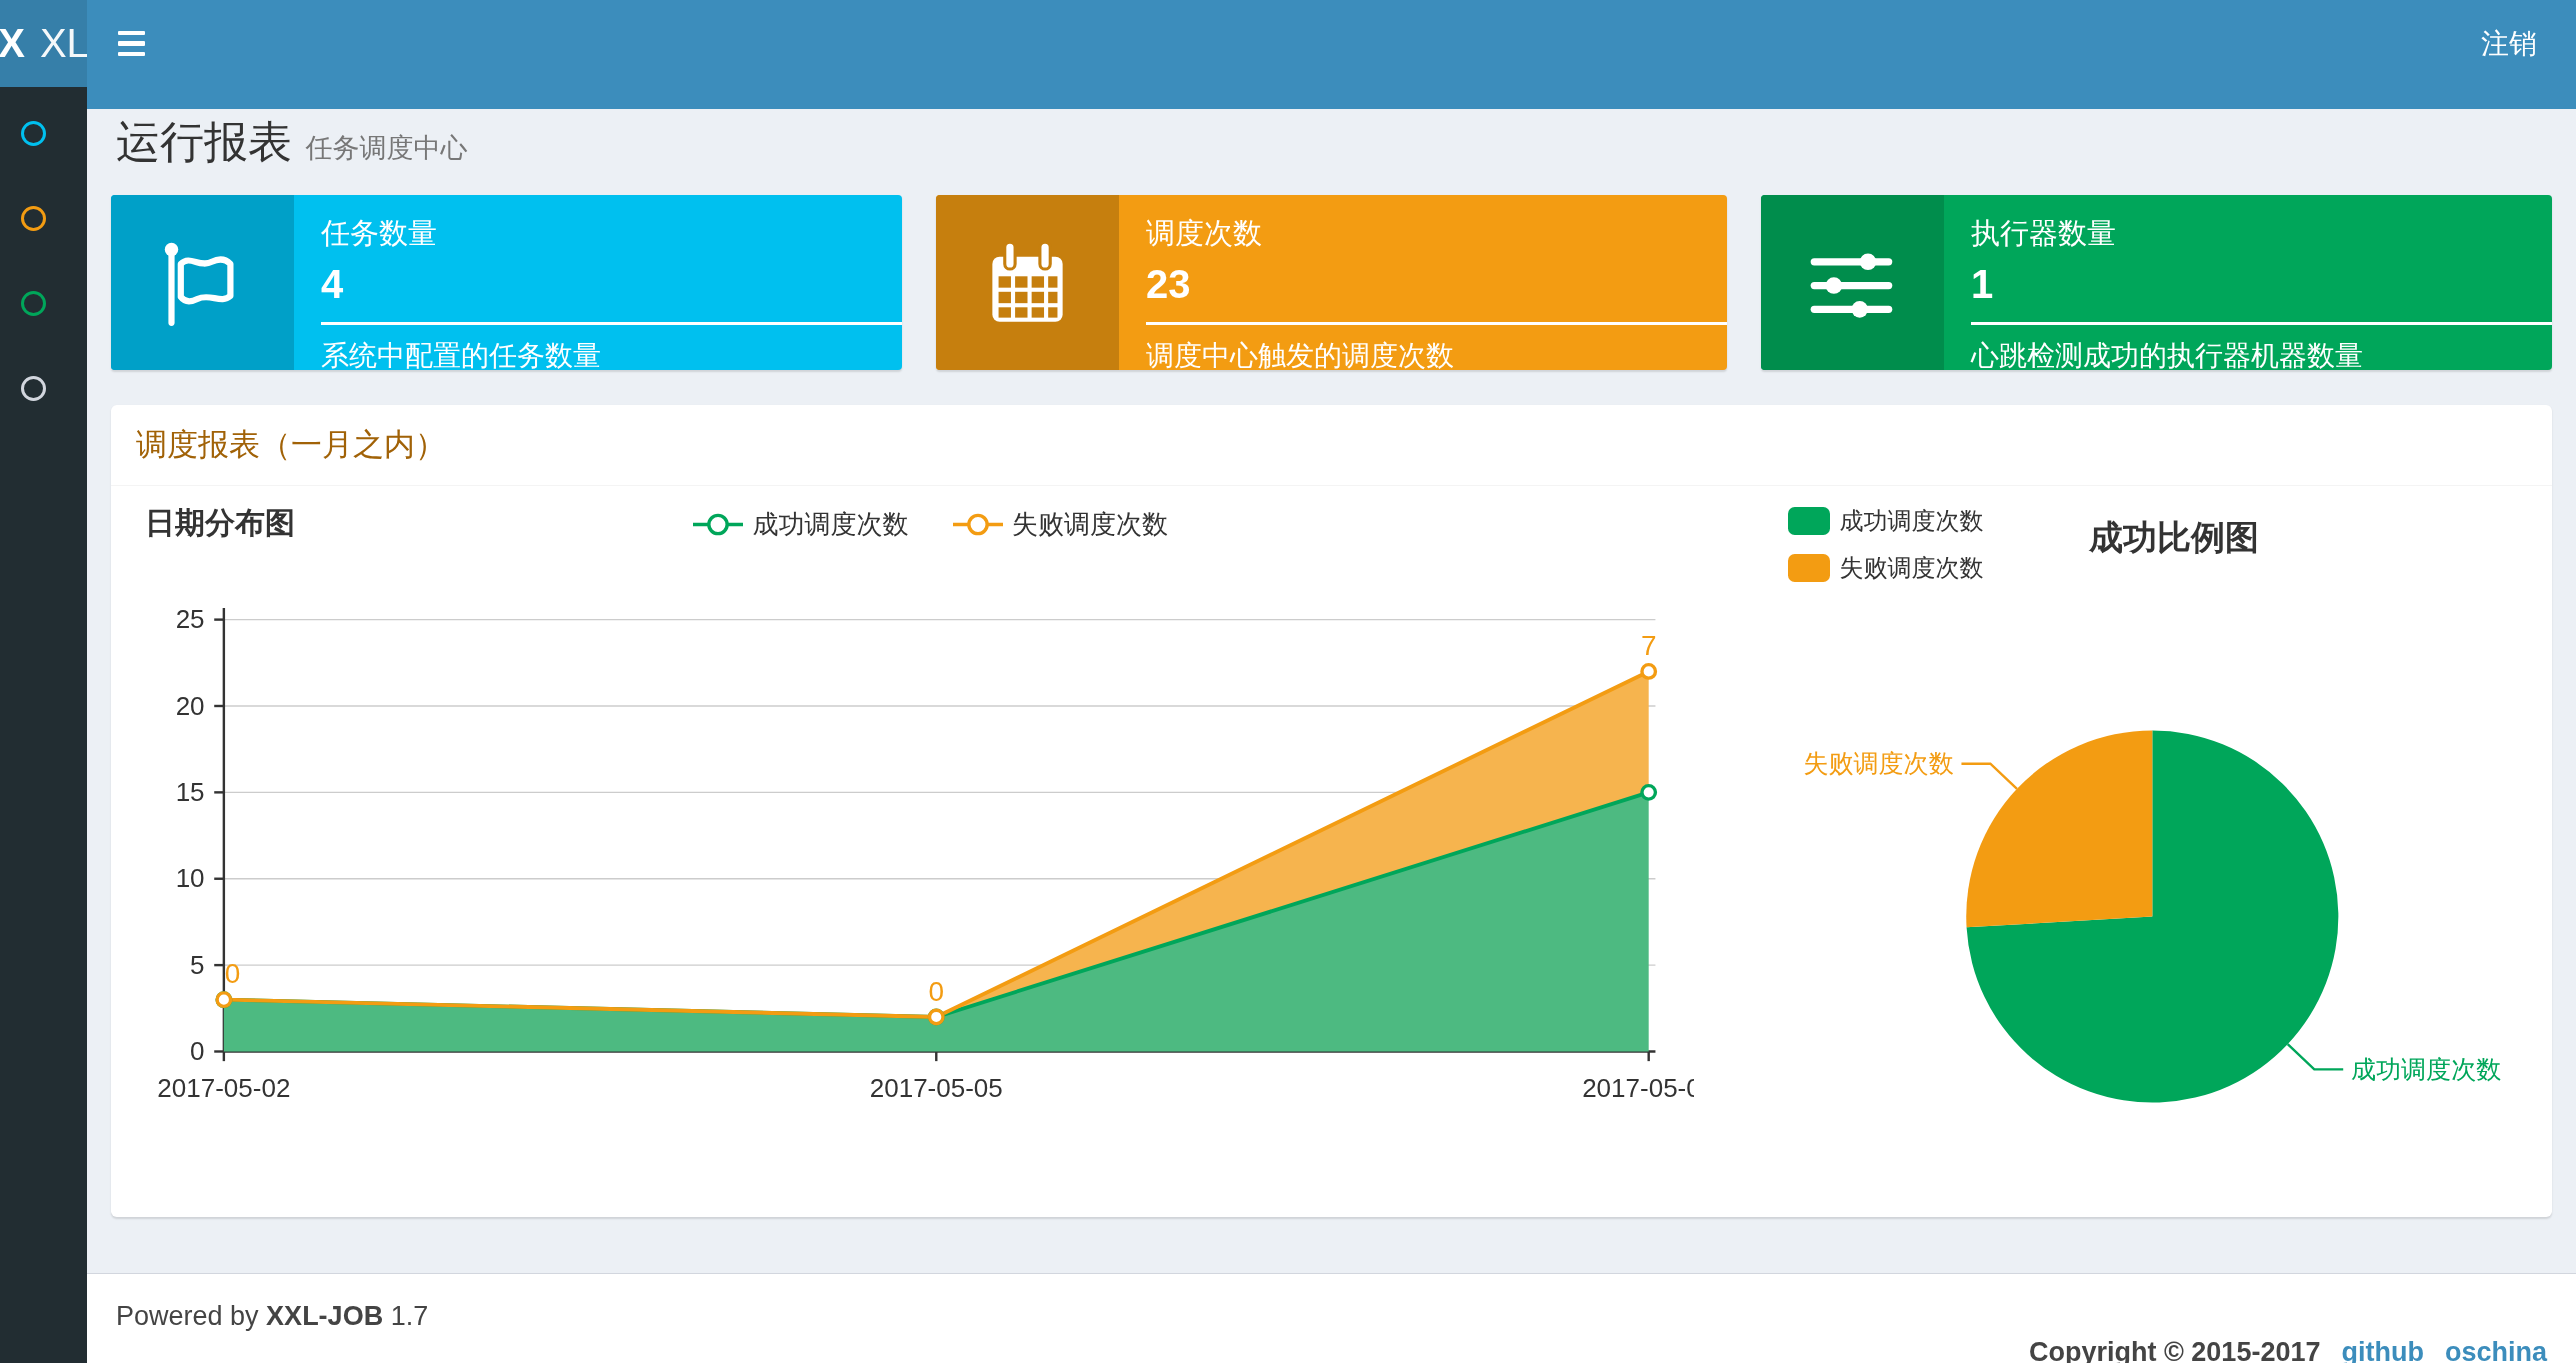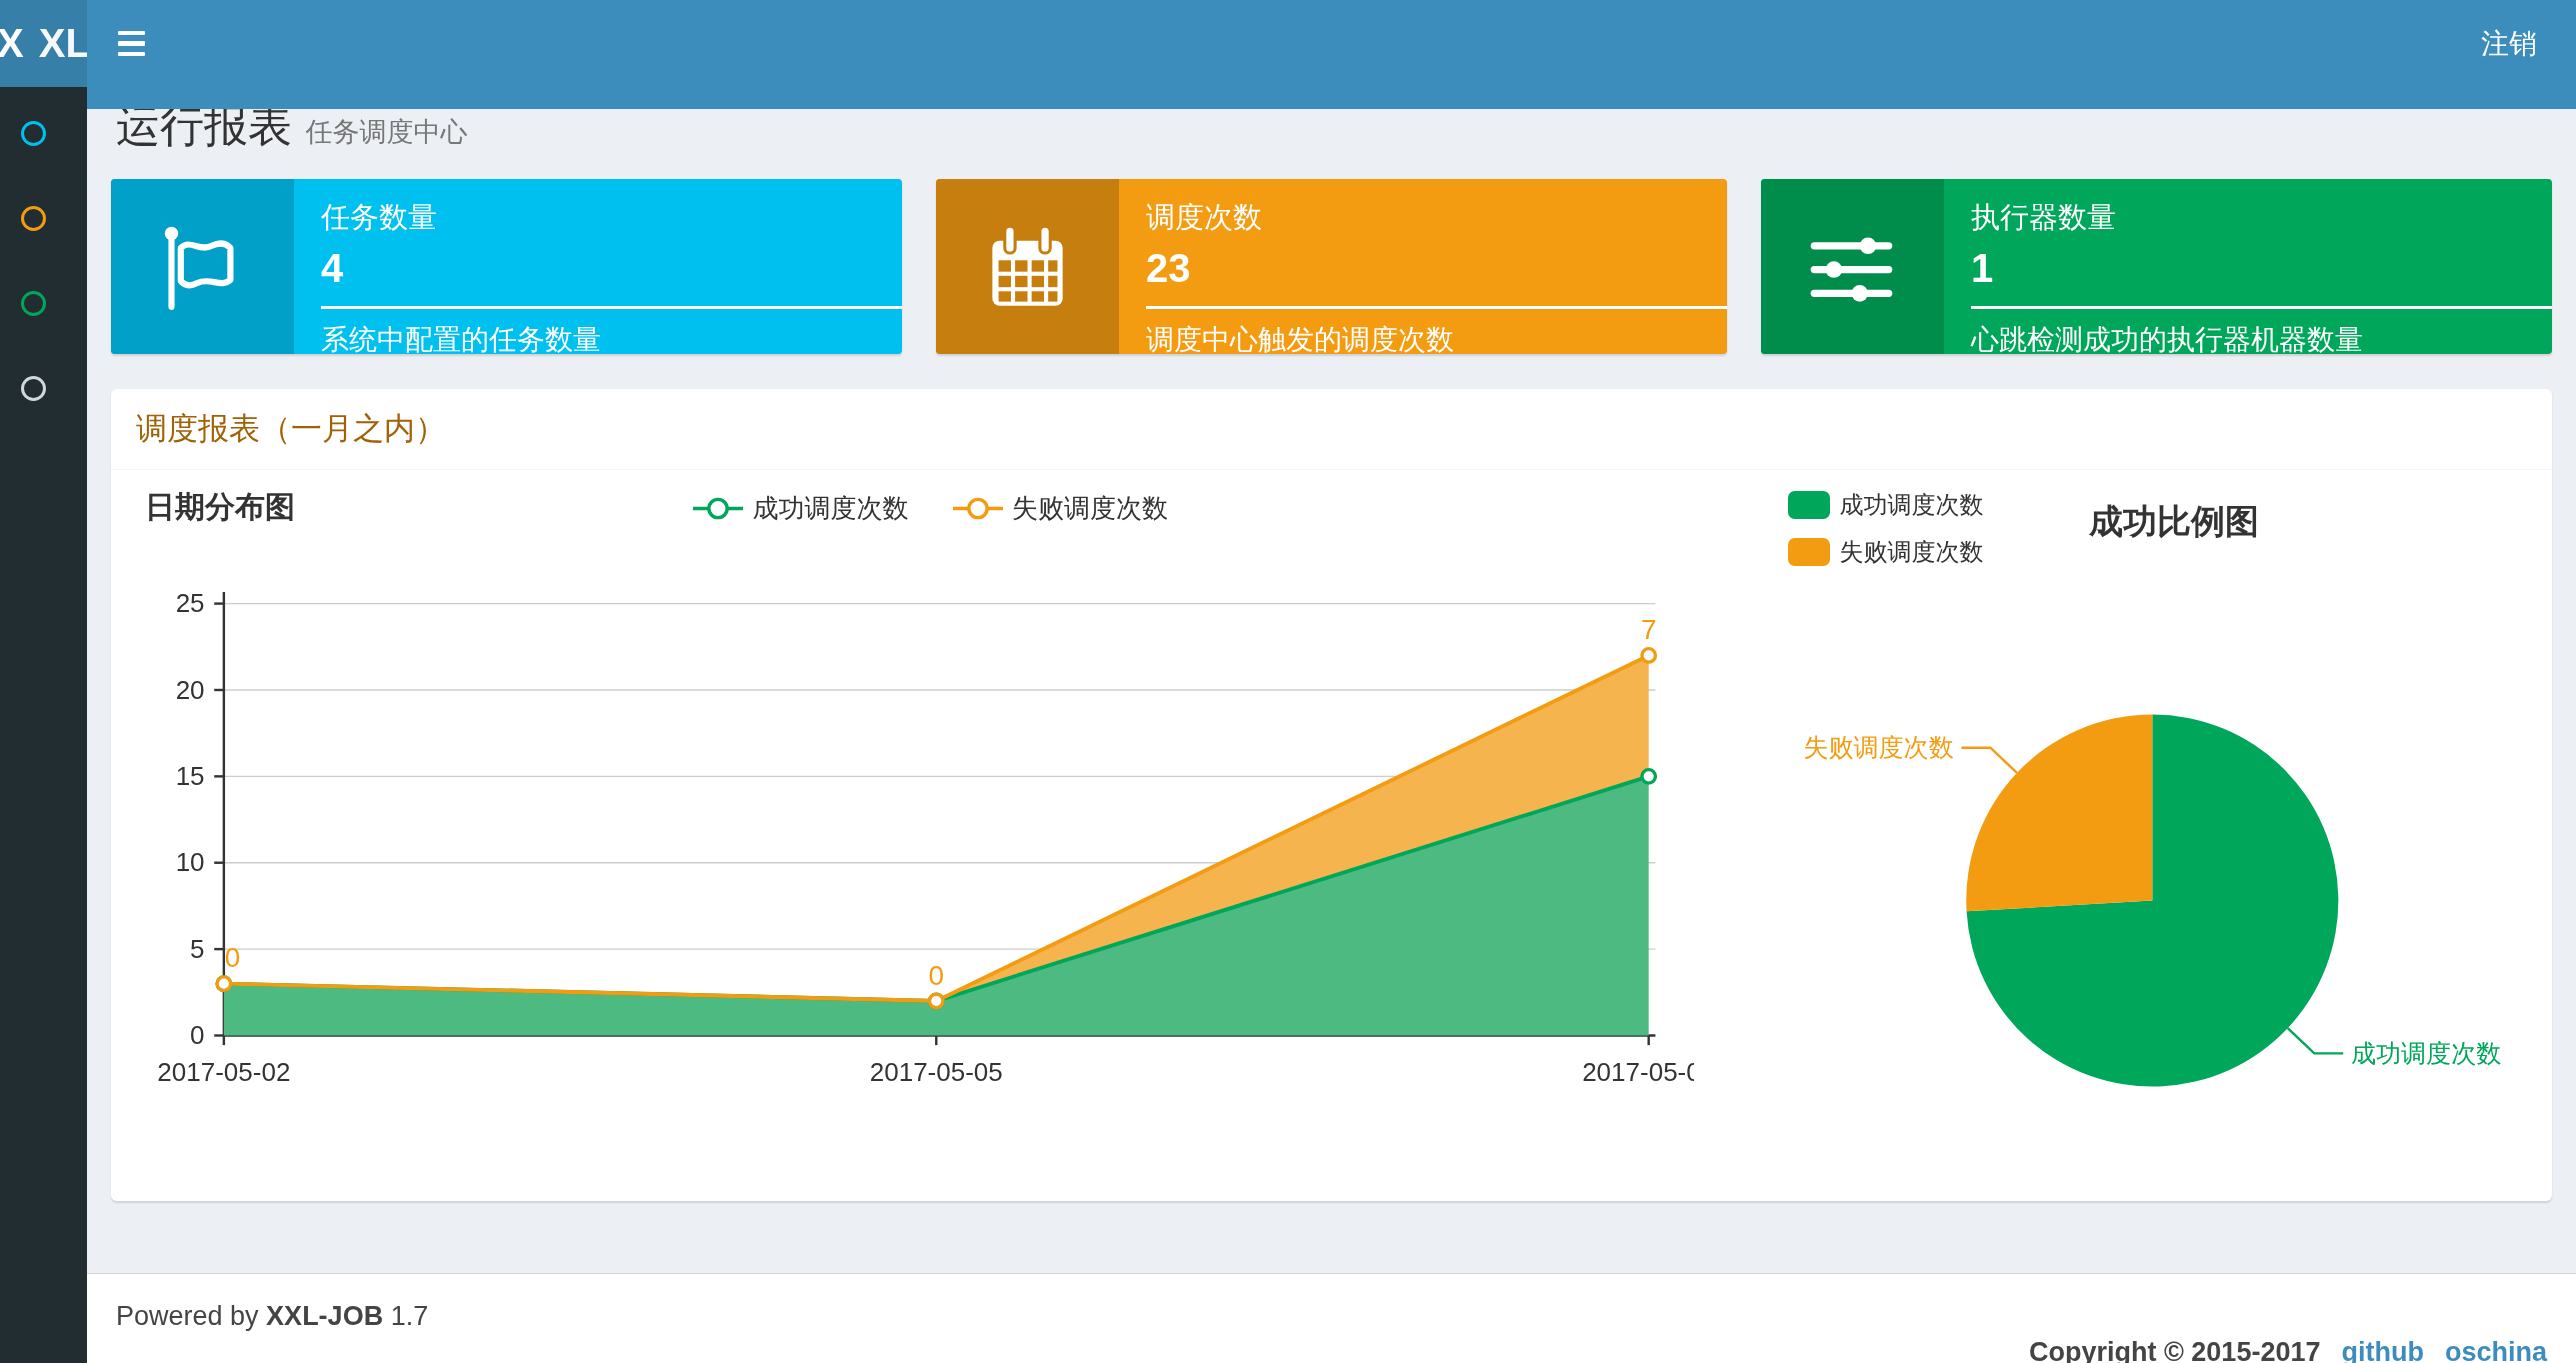--- a/index.html
+++ b/index.html
@@ -5,35 +5,35 @@
   * { margin:0; padding:0; box-sizing:border-box; }
   html,body { width:2576px; height:1363px; overflow:hidden;
     font-family:"Liberation Sans","DejaVu Sans",sans-serif; background:#ecf0f5; }
 
   
   .main-header { position:absolute; top:0; left:0; width:2576px; height:87px; z-index:5; }
   .logo { position:absolute; left:0; top:0; width:87px; height:87px; background:#367fa9;
     color:#fff; display:flex; align-items:center; justify-content:center;
     font-size:40px; letter-spacing:0; text-decoration:none; }
   .logo b { font-weight:700; }
-  .logo span.lt { font-weight:700; opacity:.95;margin-left:15px; }
+  .logo span.lt { font-weight:400; opacity:.95;margin-left:15px; }
   .navbar { position:absolute; left:87px; top:0; right:0; height:109px; background:#3c8dbc; }
   .sidebar-toggle { position:absolute; left:0; top:0; width:89px; height:87px;
     display:flex; flex-direction:column; align-items:center; justify-content:center; gap:5.8px; cursor:pointer; }
   .sidebar-toggle .bar { width:27px; height:4.8px; background:#fff; border-radius:1px; }
   .logout { position:absolute; right:0; top:0; height:87px; padding:0 39px; display:flex;
     align-items:center; color:#fff; font-size:28px; text-decoration:none; cursor:pointer; }
 
   
   .main-sidebar { position:absolute; left:0; top:87px; width:87px; height:1276px; background:#222d32; padding-top:3.9px; }
   .side-item { width:87px; height:85px; display:flex; align-items:center; padding-left:21px; cursor:pointer; }
   .ring { width:25px; height:25px; border-radius:50%; border:3.9px solid currentColor; display:block; }
 
   
-  .content-wrapper { position:absolute; left:87px; top:72px; width:2489px; height:1186px; background:#ecf0f5; }
+  .content-wrapper { position:absolute; left:87px; top:88px; width:2489px; height:1186px; background:#ecf0f5; }
   .content-header { padding:25px 29px 0 29px; }
   .content-header h1 { font-size:44px; font-weight:500; color:#333; }
   .content-header small { font-size:27px; font-weight:300; color:#777; margin-left:13.5px; }
 
   .cards-row { display:flex; gap:34px; margin:23px 24px 0 24px; }
   .info-box { flex:1; height:175px; border-radius:3.9px; display:flex; color:#fff;
     box-shadow:0 1.9px 1.9px rgba(0,0,0,.12); overflow:hidden; }
   .info-icon { width:183px; display:flex; align-items:center; justify-content:center; }
   .info-content { flex:1; padding:19px 0 0 27px; }
   .info-label { font-size:29px; }

